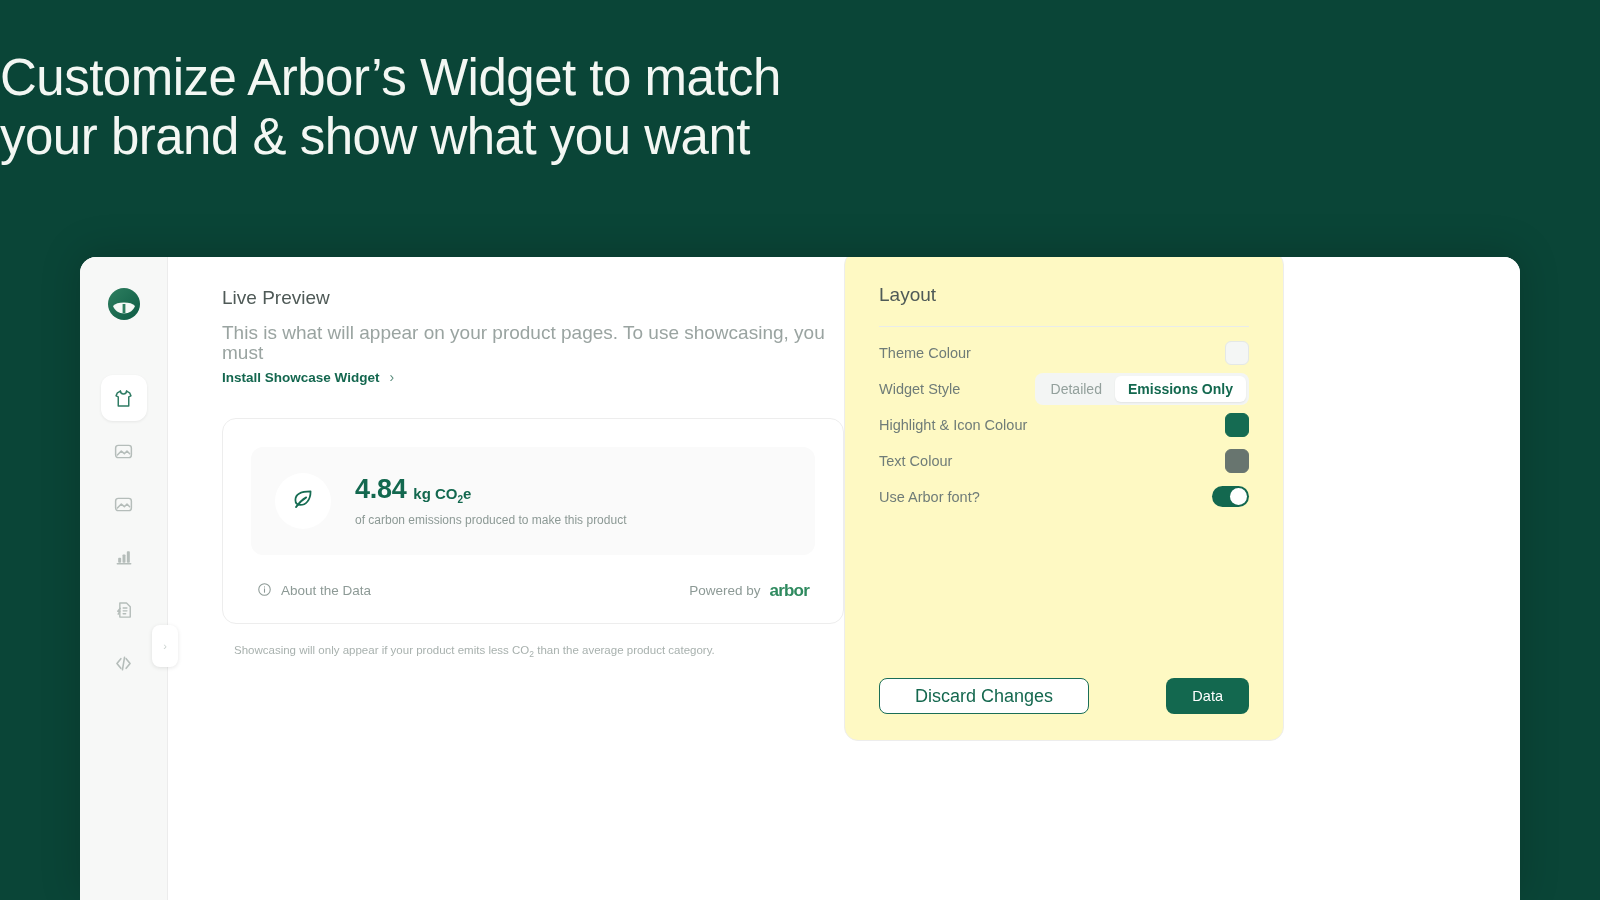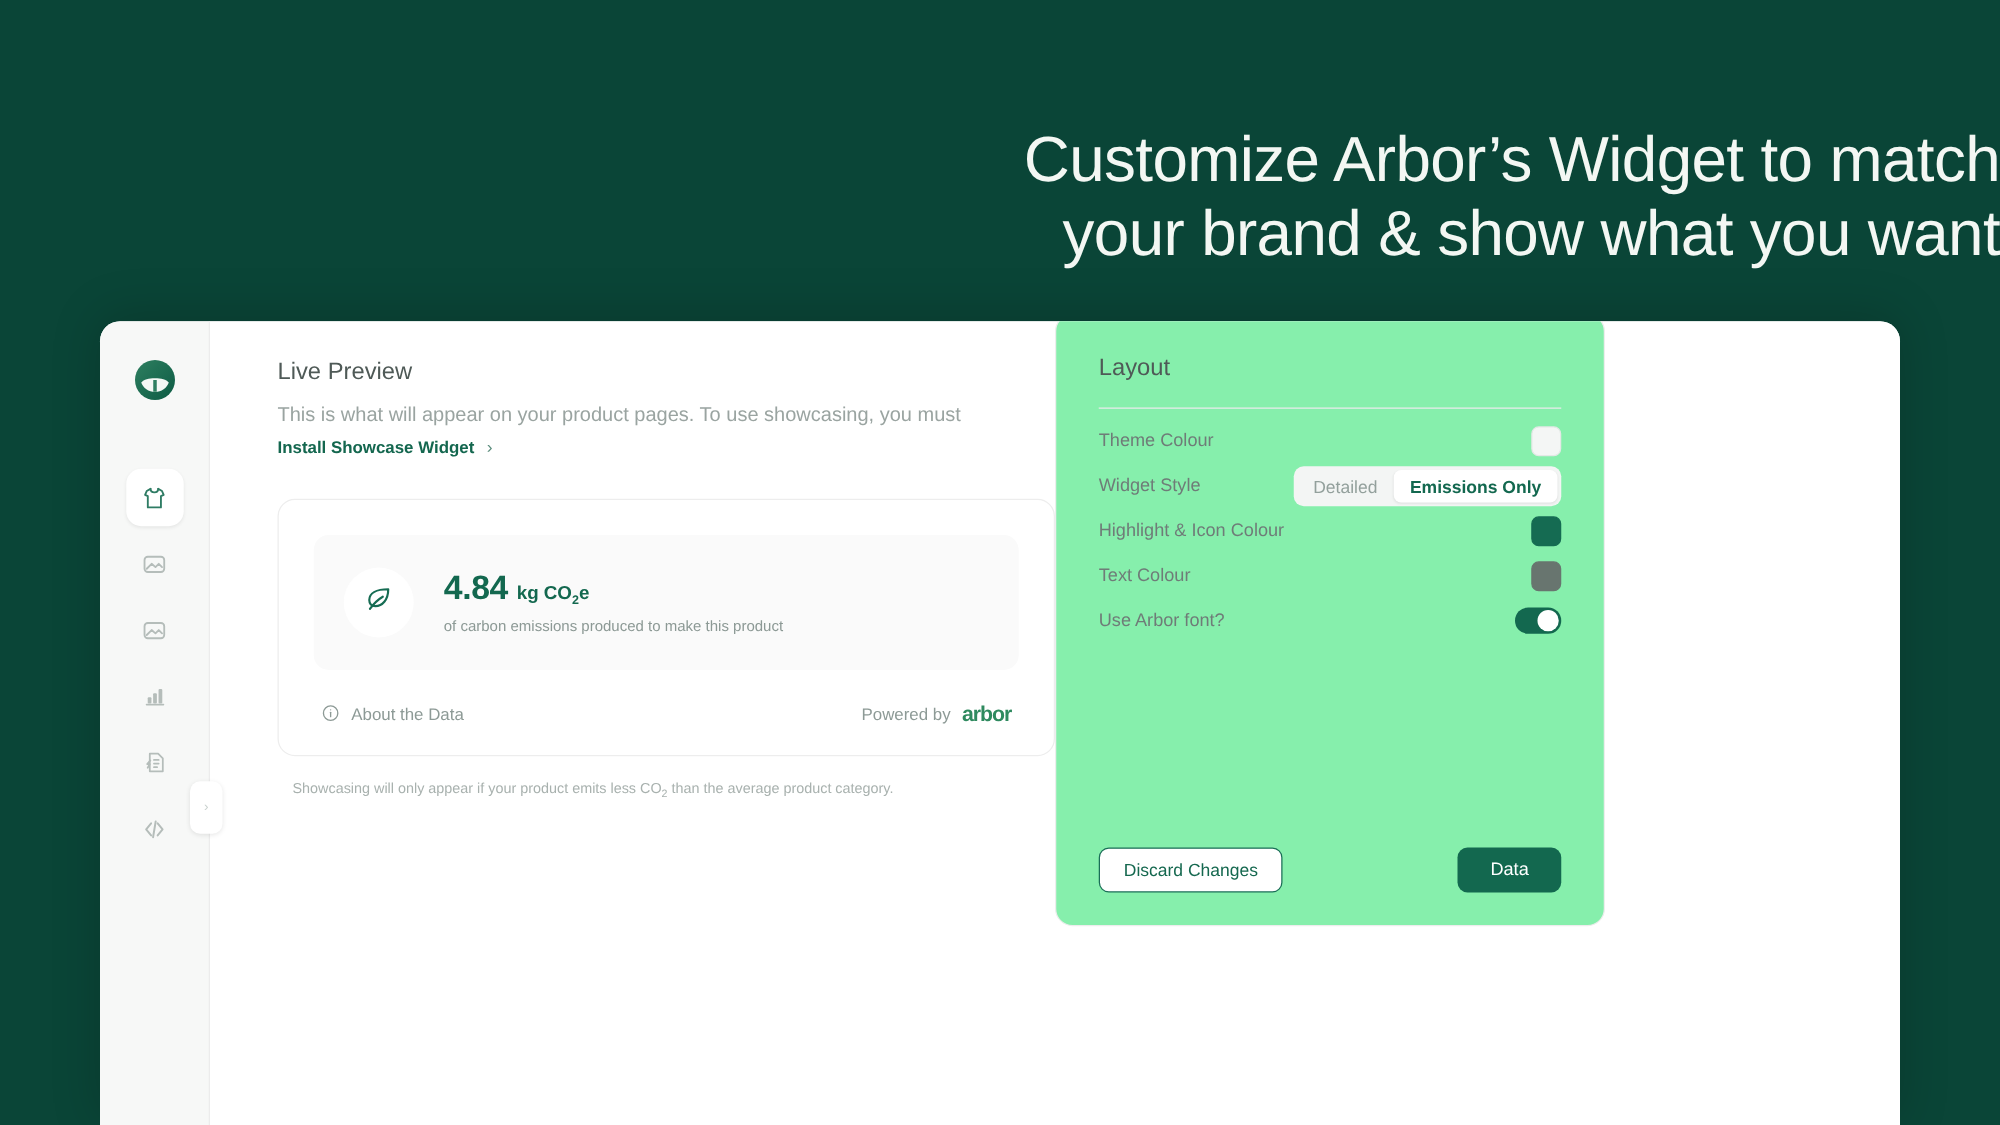--- a/index.html
+++ b/index.html
@@ -12,22 +12,22 @@
 
   body {
     font-family: "Liberation Sans", sans-serif;
     background: #0a4537;
     position: relative;
   }
 
   
   .hero {
     width: 100%;
-    padding-top: 98px;
-    text-align: right;
+    padding-top: 48px;
+    text-align: left;
   }
   .hero h1 {
     color: #f3f7f3;
     font-size: 51px;
     line-height: 59px;
     font-weight: 400;
     letter-spacing: -0.5px;
   }
   .hero h1 .l2 { display: block; }
 
@@ -156,21 +156,21 @@
   }
   .col-left { width: 640px; flex: 0 0 640px; padding-left: 18px; }
 
   .section-title {
     font-size: 19px;
     color: #4f5a57;
     margin-bottom: 14px;
     font-weight: 400;
   }
   .section-desc {
-    font-size: 16px;
+    font-size: 19px;
     color: #9aa4a1;
     line-height: 20px;
   }
   .install-link {
     display: inline-flex;
     align-items: center;
     gap: 10px;
     margin-top: 6px;
     font-size: 13.5px;
     font-weight: 700;
@@ -263,21 +263,21 @@
   }
   .footnote sub { font-size: 8.5px; }
 
   
   .panel {
     width: 440px;
     flex: 0 0 440px;
     margin-top: -36px;
     border: 1px solid #ededed;
     border-radius: 14px;
-    background: #86efac;
+    background: #fef9c3;
     padding: 32px 34px 26px 34px;
     height: 490px;
     display: flex;
     flex-direction: column;
   }
   .panel-title {
     font-size: 19px;
     color: #4f5a57;
     font-weight: 400;
   }
@@ -342,22 +342,22 @@
     display: flex;
     align-items: center;
     justify-content: space-between;
   }
   .btn-outline {
     border: 1.4px solid #1a6e57;
     background: #fff;
     color: #15684f;
     border-radius: 8px;
     height: 36px;
-    padding: 0 19px;
-    font-size: 14px;
+    padding: 0 35px;
+    font-size: 18px;
     font-family: "Liberation Sans", sans-serif;
   }
   .btn-save {
     background: #13684f;
     color: #fff;
     border: none;
     border-radius: 8px;
     height: 36px;
     padding: 0 26px;
     font-size: 14.5px;

